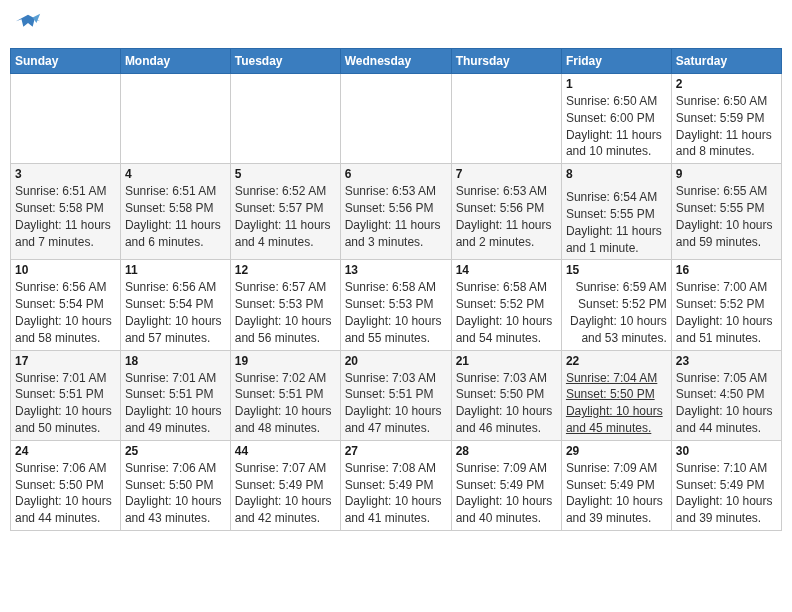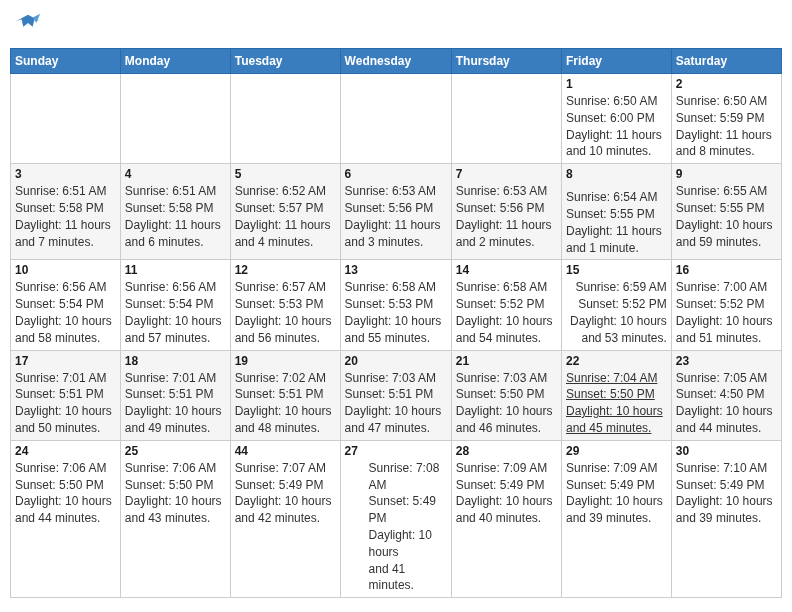--- a/index.html
+++ b/index.html
@@ -314,21 +314,21 @@
         </td>
         <td>
           <span class="day-num">44</span>
           <div class="day-info" style="white-space: pre-line;">Sunrise: 7:07 AM
 Sunset: 5:49 PM
 Daylight: 10 hours
 and 42 minutes.</div>
         </td>
         <td>
           <span class="day-num">27</span>
-          <div class="day-info" style="white-space: pre-line; margin-left: 24px;">Sunrise: 7:08 AM
+          <div class="day-info" style="white-space: pre-line;">Sunrise: 7:08 AM
 Sunset: 5:49 PM
 Daylight: 10 hours
 and 41 minutes.</div>
         </td>
         <td>
           <span class="day-num">28</span>
           <div class="day-info" style="white-space: pre-line;">Sunrise: 7:09 AM
 Sunset: 5:49 PM
 Daylight: 10 hours
 and 40 minutes.</div>

